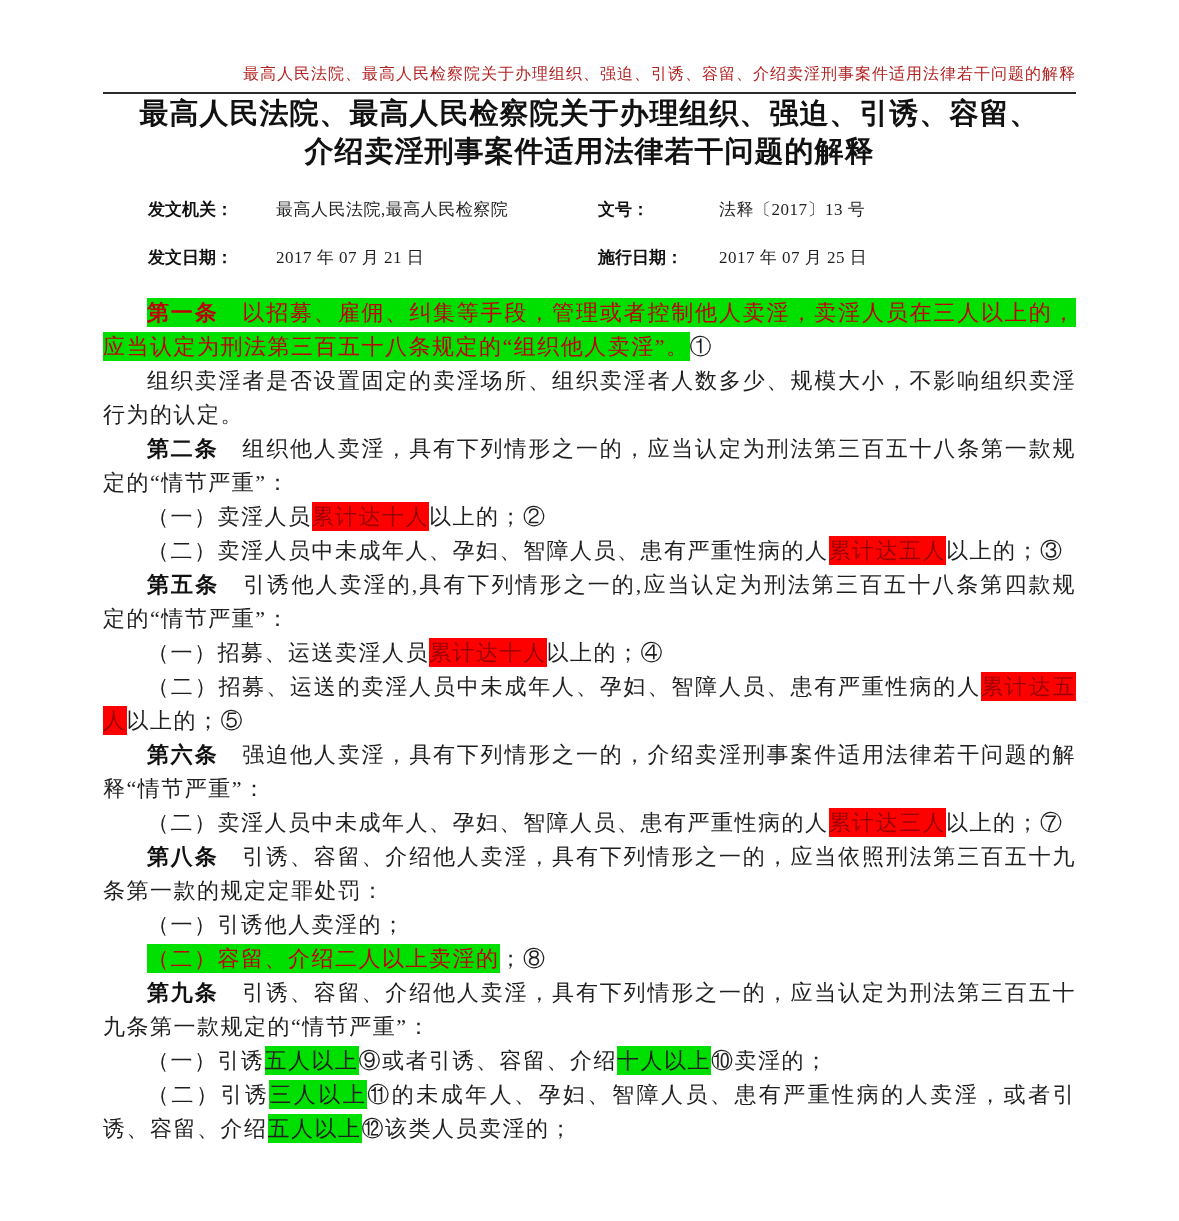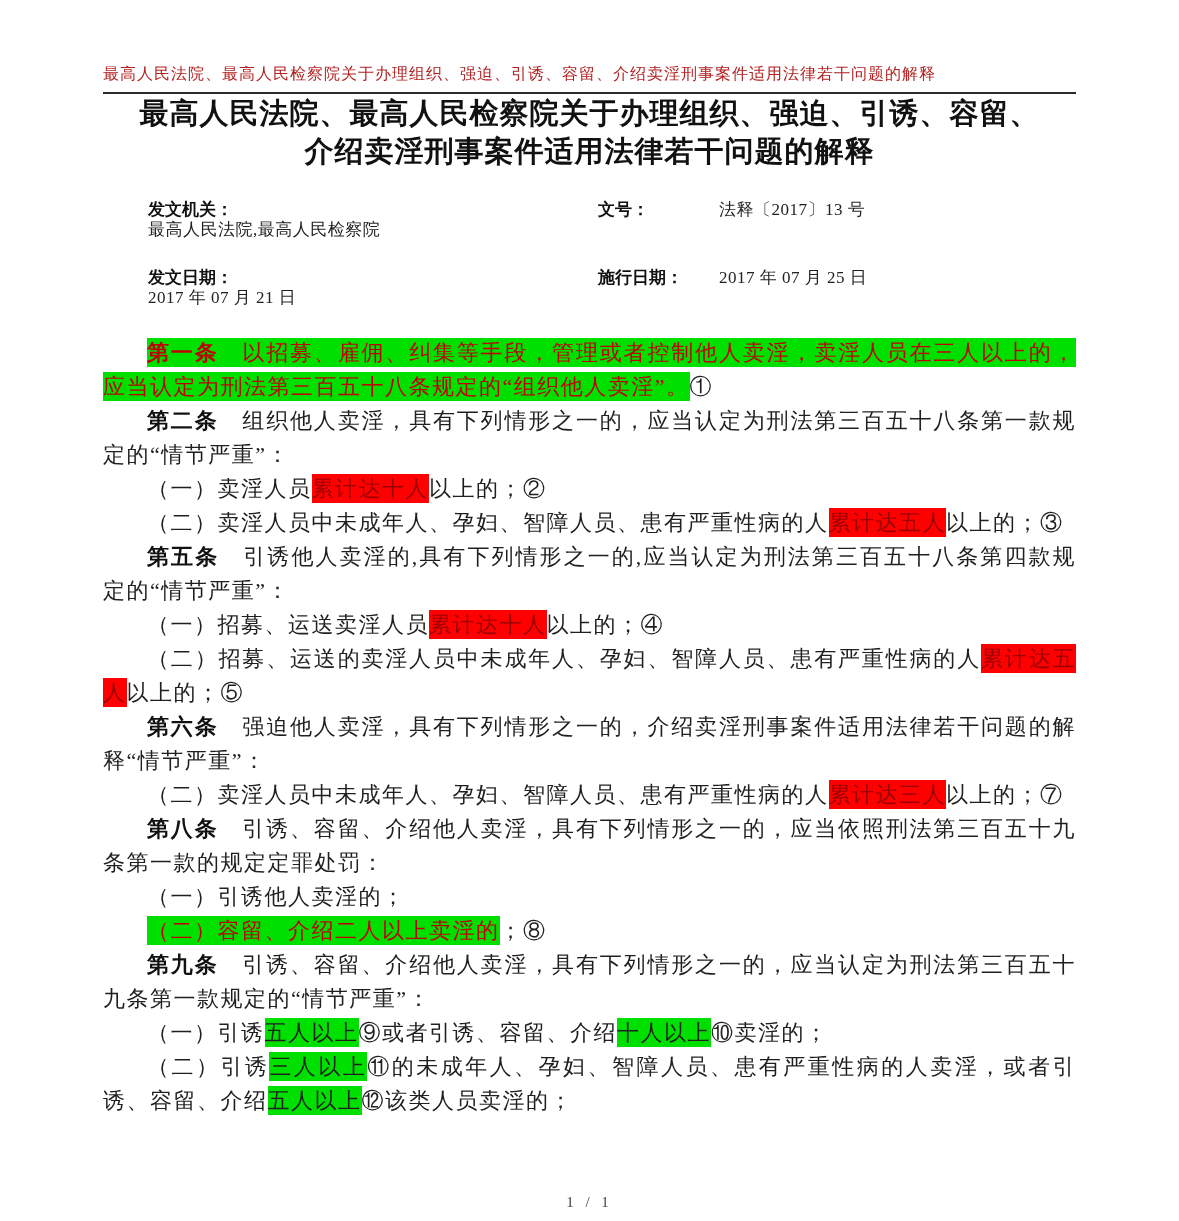--- a/index.html
+++ b/index.html
@@ -18,21 +18,21 @@
     font-family:"Liberation Serif","DejaVu Serif",serif;
     color:var(--body-text);
   }
   .page{
     width:1179px;
     min-height:1221px;
     padding:64px 103px 30px 103px;
     background:#ffffff;
   }
   .running-header{
-    text-align:left;
+    text-align:right;
     font-size:16px;
     letter-spacing:1px;
     color:var(--header-red);
     padding:0 0 8px 0;
     border-bottom:2px solid #2b2b2b;
     line-height:20px;
   }
   .doc-title{
     text-align:center;
     font-weight:700;
@@ -45,21 +45,21 @@
     margin-top:30px;
     padding-left:45px;
     font-size:17px;
   }
   .meta-row{
     display:flex;
     align-items:baseline;
     margin-bottom:28px;
     line-height:20px;
   }
-  .meta-cell-left{display:flex;width:450px;flex-direction:column;}
+  .meta-cell-left{display:flex;width:450px;}
   .meta-cell-right{display:flex;flex:1;}
   .meta-label{font-weight:700;width:128px;flex:none;color:#111111;}
   .meta-label.short{width:auto;min-width:95px;margin-right:26px;}
   .meta-value{letter-spacing:0.5px;}
   .doc-body{
     margin-top:22px;
     font-size:22px;
     line-height:34px;
     letter-spacing:1.5px;
     text-align:justify;
@@ -113,20 +113,21 @@
       </div>
       <div class="meta-cell-right">
         <span class="meta-label short">施行日期：</span>
         <span class="meta-value">2017 年 07 月 25 日</span>
       </div>
     </div>
   </div>
 
   <div class="doc-body">
       <p class="para"><span class="r-gb">第一条</span><span class="r-gr">　以招募、雇佣、纠集等手段，管理或者控制他人卖淫，卖淫人员在三人以上的，应当认定为刑法第三百五十八条规定的“组织他人卖淫”。</span><span class="r-t">①</span></p>
+      <p class="para"><span class="r-t">组织卖淫者是否设置固定的卖淫场所、组织卖淫者人数多少、规模大小，不影响组织卖淫行为的认定。</span></p>
       <p class="para"><span class="r-b">第二条</span><span class="r-t">　组织他人卖淫，具有下列情形之一的，应当认定为刑法第三百五十八条第一款规定的“情节严重”：</span></p>
       <p class="para"><span class="r-t">（一）卖淫人员</span><span class="r-rr">累计达十人</span><span class="r-t">以上的；②</span></p>
       <p class="para"><span class="r-t">（二）卖淫人员中未成年人、孕妇、智障人员、患有严重性病的人</span><span class="r-rr">累计达五人</span><span class="r-t">以上的；③</span></p>
       <p class="para"><span class="r-b">第五条</span><span class="r-t">　引诱他人卖淫的,具有下列情形之一的,应当认定为刑法第三百五十八条第四款规定的“情节严重”：</span></p>
       <p class="para"><span class="r-t">（一）招募、运送卖淫人员</span><span class="r-rr">累计达十人</span><span class="r-t">以上的；④</span></p>
       <p class="para"><span class="r-t">（二）招募、运送的卖淫人员中未成年人、孕妇、智障人员、患有严重性病的人</span><span class="r-rr">累计达五人</span><span class="r-t">以上的；⑤</span></p>
       <p class="para"><span class="r-b">第六条</span><span class="r-t">　强迫他人卖淫，具有下列情形之一的，介绍卖淫刑事案件适用法律若干问题的解释“情节严重”：</span></p>
       <p class="para"><span class="r-t">（二）卖淫人员中未成年人、孕妇、智障人员、患有严重性病的人</span><span class="r-rr">累计达三人</span><span class="r-t">以上的；⑦</span></p>
       <p class="para"><span class="r-b">第八条</span><span class="r-t">　引诱、容留、介绍他人卖淫，具有下列情形之一的，应当依照刑法第三百五十九条第一款的规定定罪处罚：</span></p>
       <p class="para"><span class="r-t">（一）引诱他人卖淫的；</span></p>

